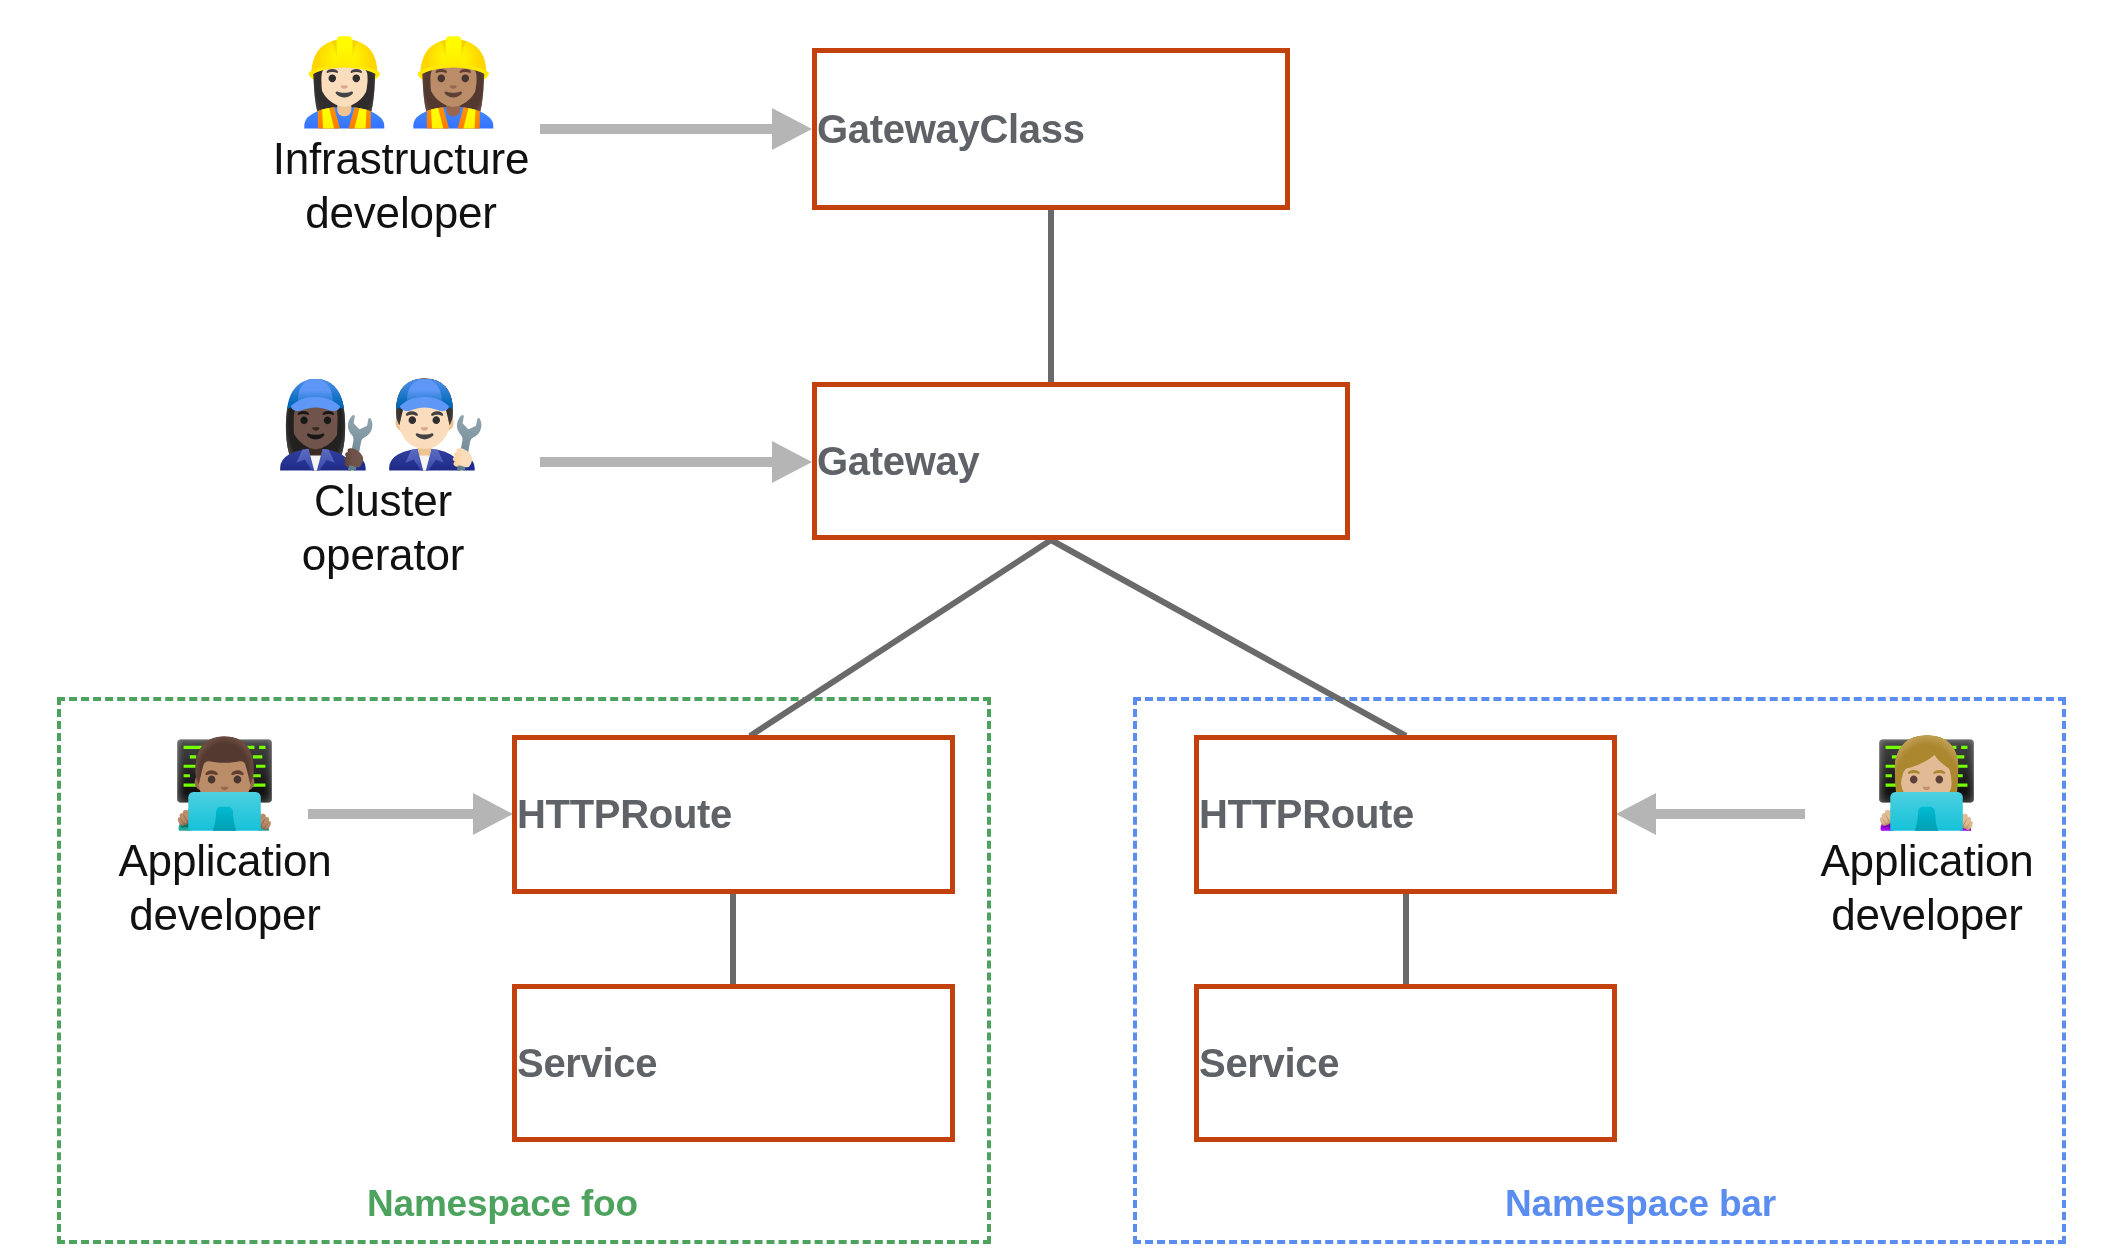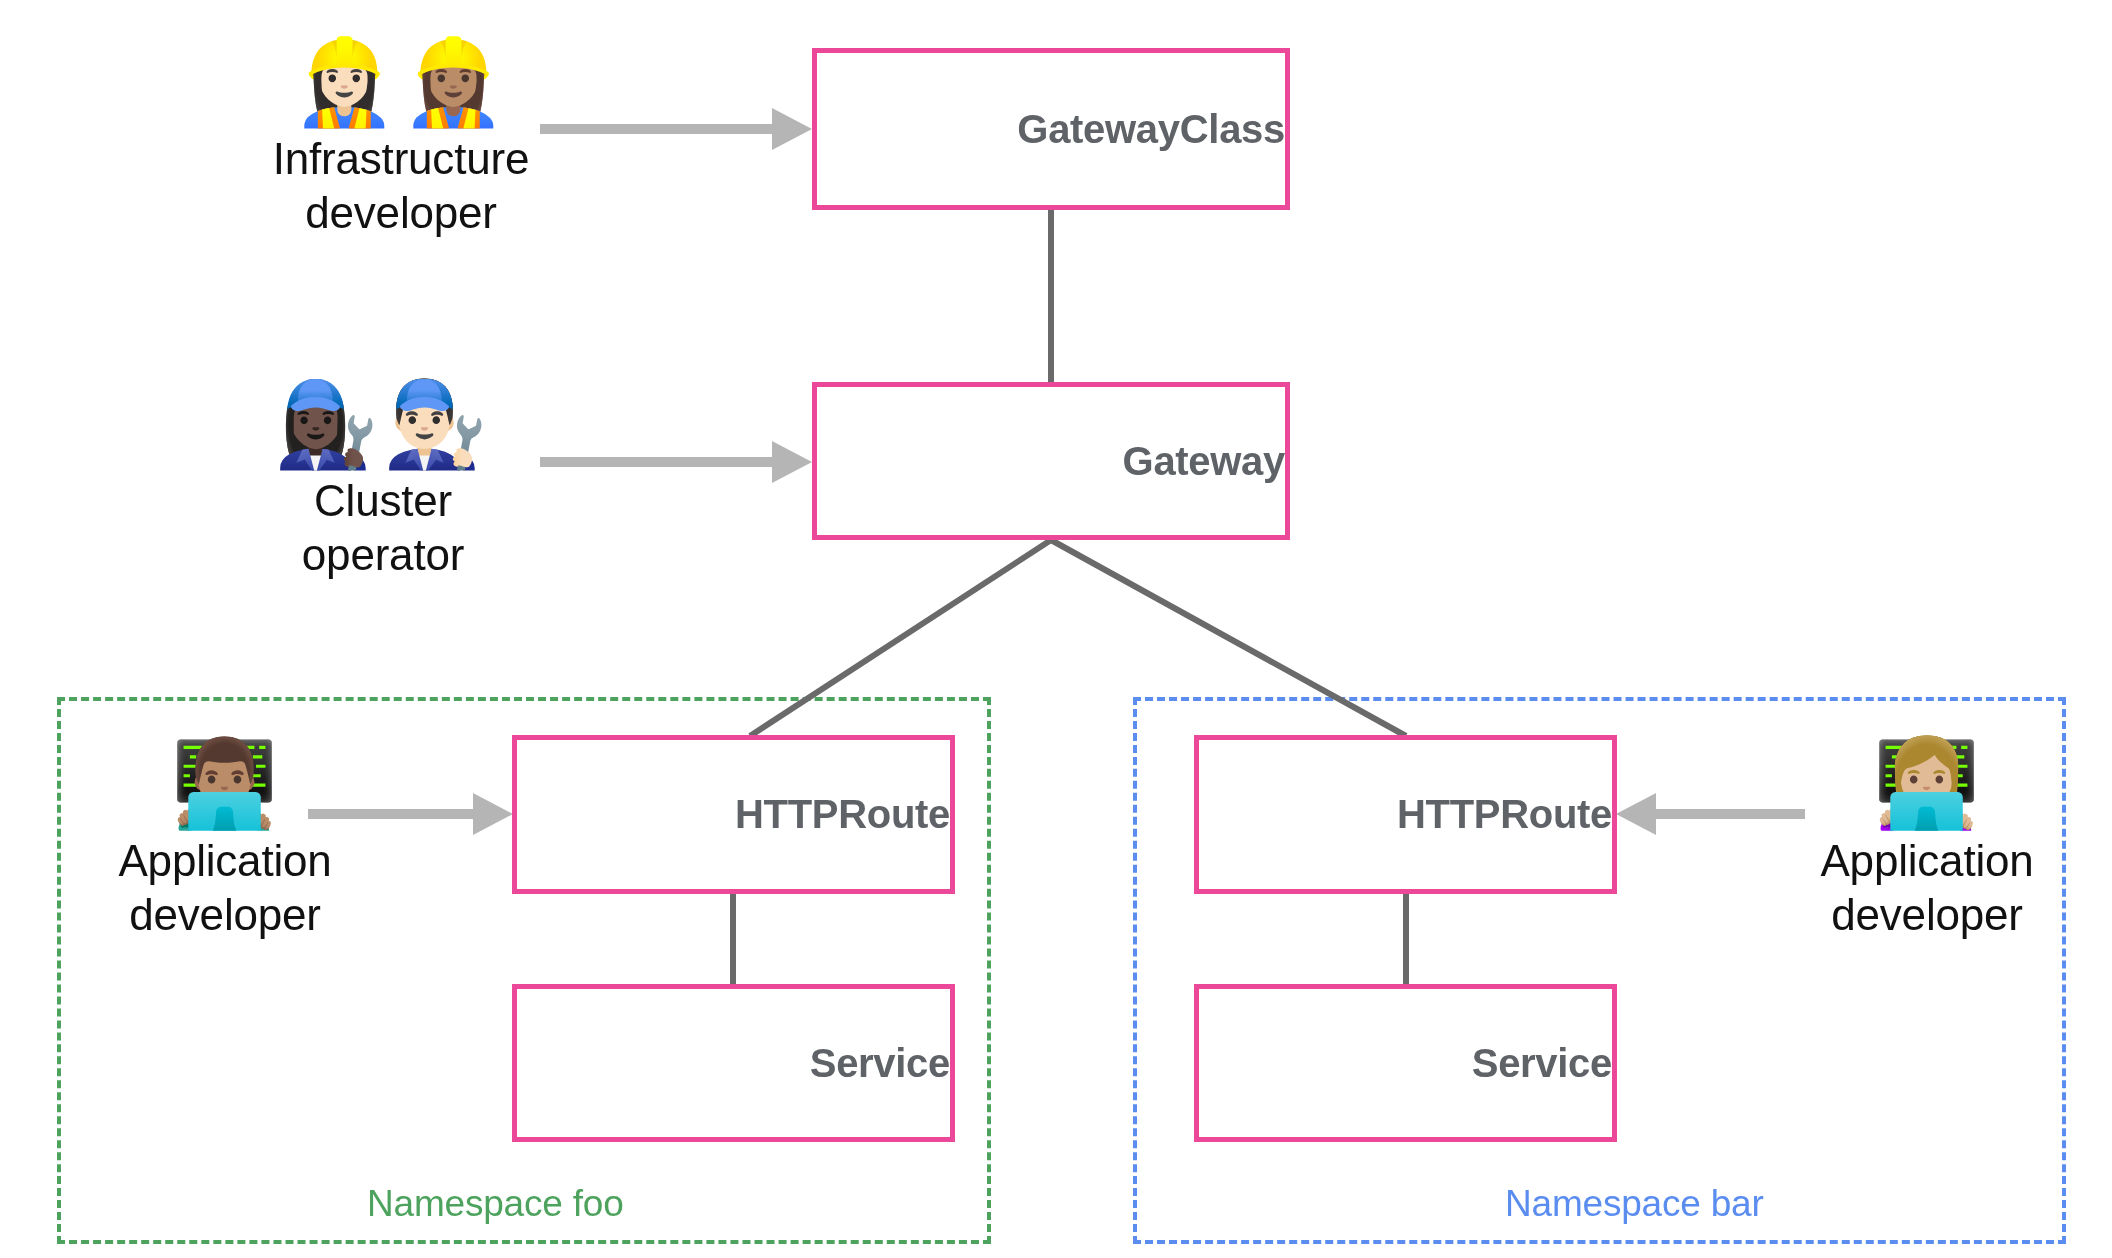--- a/index.html
+++ b/index.html
@@ -32,55 +32,55 @@
   .ns-bar {
     left: 1133px;
     top: 697px;
     width: 933px;
     height: 547px;
     border: 4px dashed #5a8def;
   }
   .ns-label {
     position: absolute;
     font-size: 37px;
-    font-weight: normal;
+    font-weight: bold;
     letter-spacing: -0.2px;
     white-space: nowrap;
   }
   .ns-label-foo {
     color: #4da35e;
     left: 367px;
     top: 1183px;
   }
   .ns-label-bar {
     color: #5a8def;
     left: 1505px;
     top: 1183px;
   }
   .node-box {
     position: absolute;
     box-sizing: border-box;
-    border: 5px solid #ec4899;
+    border: 5px solid #c2410c;
     background: #ffffff;
     display: flex;
     align-items: center;
-    justify-content: flex-end;
+    justify-content: flex-start;
   }
   .node-label {
     font-size: 40px;
     font-weight: bold;
     color: #5f6368;
     letter-spacing: -0.3px;
     white-space: nowrap;
   }
   .box-gatewayclass {
     left: 812px; top: 48px; width: 478px; height: 162px;
   }
   .box-gateway {
-    left: 812px; top: 382px; width: 478px; height: 158px;
+    left: 812px; top: 382px; width: 538px; height: 158px;
   }
   .box-httproute-foo {
     left: 512px; top: 735px; width: 443px; height: 159px;
   }
   .box-service-foo {
     left: 512px; top: 984px; width: 443px; height: 158px;
   }
   .box-httproute-bar {
     left: 1194px; top: 735px; width: 423px; height: 159px;
   }

